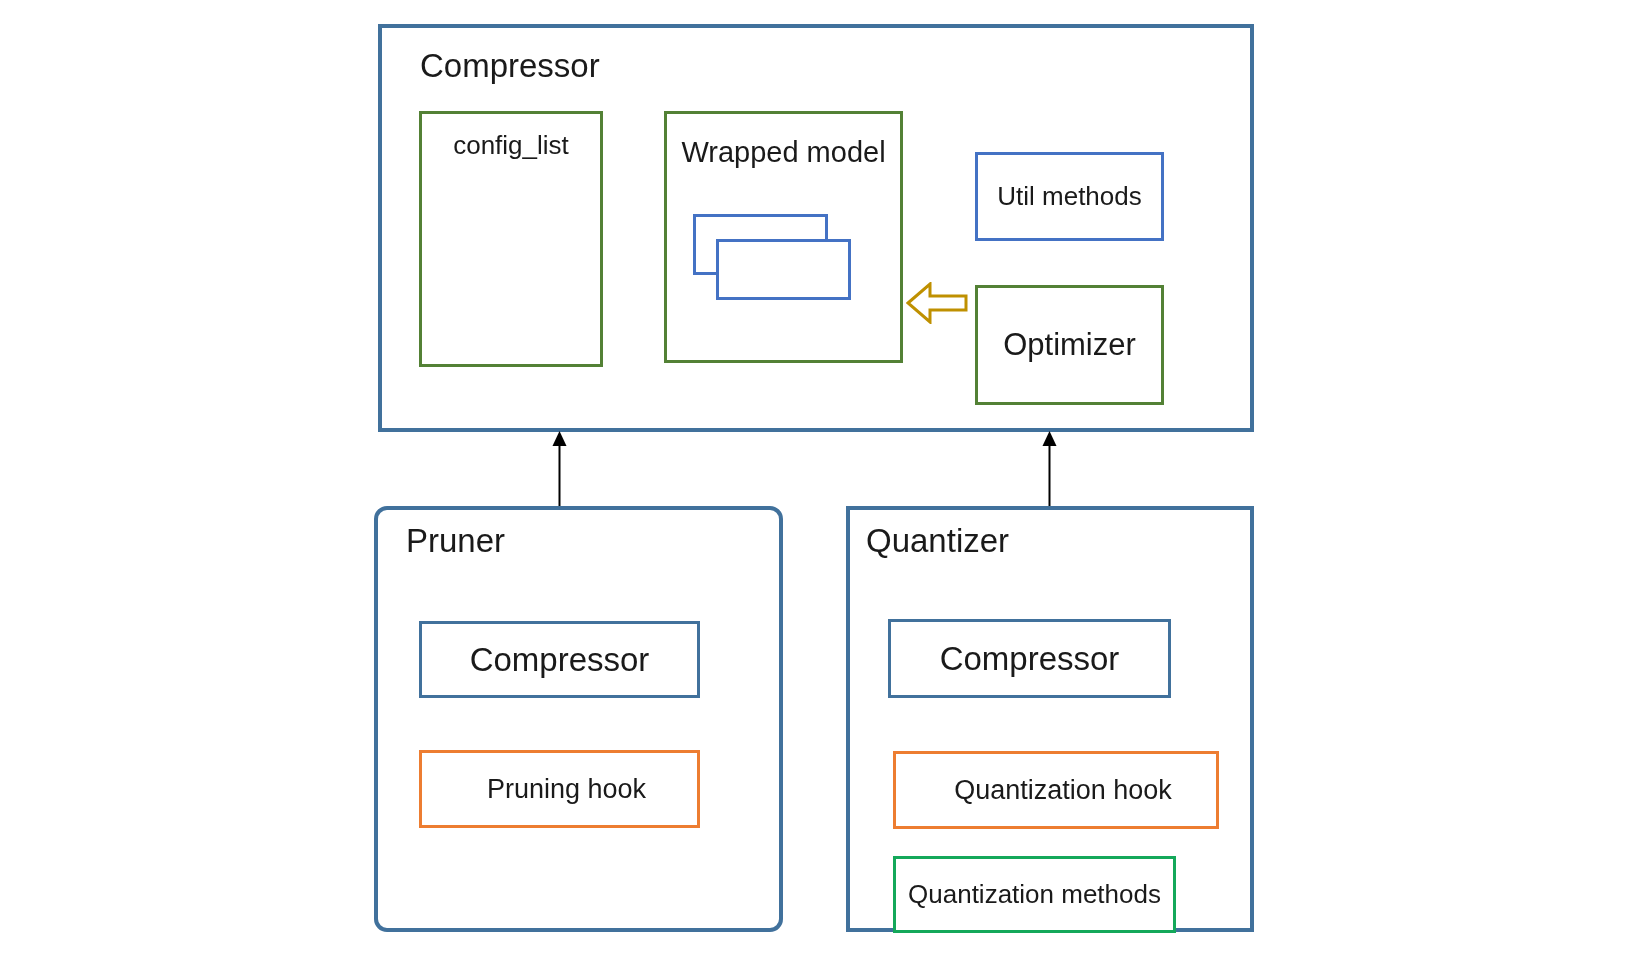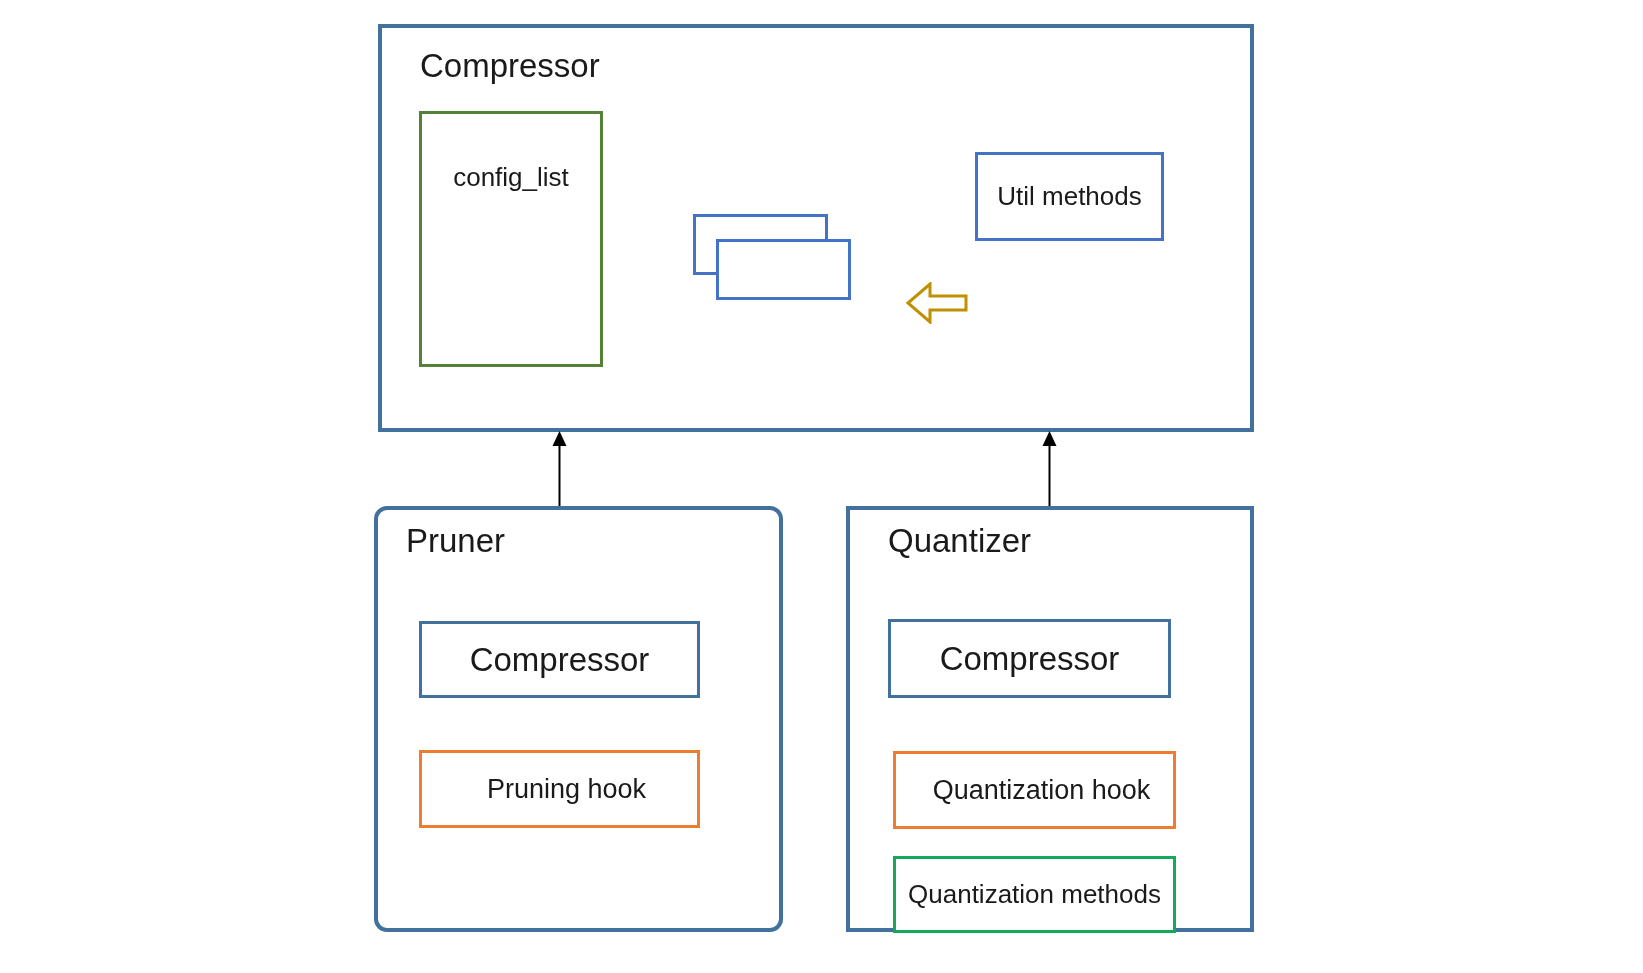--- a/index.html
+++ b/index.html
@@ -16,66 +16,72 @@
   .orangeb{ border:3px solid var(--orange);padding-left:14px; }
   .greenb { border:3px solid var(--bright-green); }
   .ctr { display:flex; align-items:center; justify-content:center; text-align:center;margin-top:40px; }
   .title { position:absolute; line-height:1; white-space:nowrap; }
 
   
   #main-panel { left:378px; top:24px; width:876px; height:408px; }
   #main-title { left:38px; top:21px; font-size:33px; }
   #config-list { left:419px; top:111px; width:184px; height:256px;
                  display:flex; justify-content:center; align-items:flex-start;
-                 padding-top:48px; font-size:26px; }
+                 padding-top:16px; font-size:26px; }
   #wrapped-model { left:664px; top:111px; width:239px; height:252px; }
   #wrapped-title { left:0; right:0; top:24px; text-align:center; font-size:29px; line-height:1; position:absolute; }
   #mw-back  { left:693px; top:214px; width:135px; height:61px; }
   #mw-mid   { left:716px; top:239px; width:135px; height:61px; }
   #mw-front { left:742px; top:263px; width:136px; height:63px; font-size:18px; line-height:1.35; }
   #util-methods { left:975px; top:112px; width:189px; height:89px; font-size:26px; }
   #optimizer    { left:975px; top:245px; width:189px; height:120px; font-size:31px; }
 
   
   #pruner-panel    { left:374px; top:506px; width:409px; height:426px;border-radius:13px; }
   #quantizer-panel { left:846px; top:506px; width:408px; height:426px; }
   .panel-title { font-size:33px; }
   #pruner-title    { left:28px; top:14px; }
-  #quantizer-title { left:38px; top:14px; }
+  #quantizer-title { left:16px; top:14px; }
 
   #p-compressor { left:419px; top:581px; width:281px; height:77px; font-size:33px; }
   #p-hook       { left:419px; top:710px; width:281px; height:78px; font-size:27px; }
   #p-masker     { left:419px; top:823px; width:282px; height:75px; font-size:27px; }
 
   #q-compressor { left:888px; top:579px; width:283px; height:79px; font-size:33px; }
-  #q-hook       { left:893px; top:711px; width:283px; height:78px; font-size:27px; }
+  #q-hook       { left:893px; top:711px; width:326px; height:78px; font-size:27px; }
   #q-methods    { left:893px; top:816px; width:283px; height:77px; font-size:26px; }
 
   .arrow-svg { position:absolute; }
 </style>
 </head>
 <body>
 
 <div id="canvas">
 
   <div id="main-panel" class="box panel">
     <div id="main-title" class="title">Compressor</div>
   </div>
 
   <div id="config-list" class="box oliveb">
     <span>config_list</span>
   </div>
 
+  <div id="wrapped-model" class="box oliveb">
+    <div id="wrapped-title">Wrapped model</div>
+  </div>
   <div id="mw-back" class="box blueb"></div>
   <div id="mw-mid" class="box blueb"></div>
 
   <div id="util-methods" class="box blueb ctr">
     <span>Util methods</span>
   </div>
 
+  <div id="optimizer" class="box oliveb ctr">
+    <span>Optimizer</span>
+  </div>
 
   <svg class="arrow-svg" style="left:906px; top:282px;" width="62" height="42" viewBox="0 0 62 42">
     <polygon points="2,21 24,2 24,14 60,14 60,28 24,28 24,40" fill="#ffffff" style="stroke:var(--gold);" stroke-width="3" stroke-linejoin="miter"></polygon>
   </svg>
 
   <svg class="arrow-svg" style="left:551px; top:431px;" width="17" height="150" viewBox="0 0 17 150">
     <line x1="8.5" y1="13" x2="8.5" y2="150" style="stroke:var(--arrow-black);" stroke-width="2"></line>
     <polygon points="8.5,0 15.5,15 1.5,15" style="fill:var(--arrow-black);"></polygon>
   </svg>
   <svg class="arrow-svg" style="left:1041px; top:431px;" width="17" height="148" viewBox="0 0 17 148">

